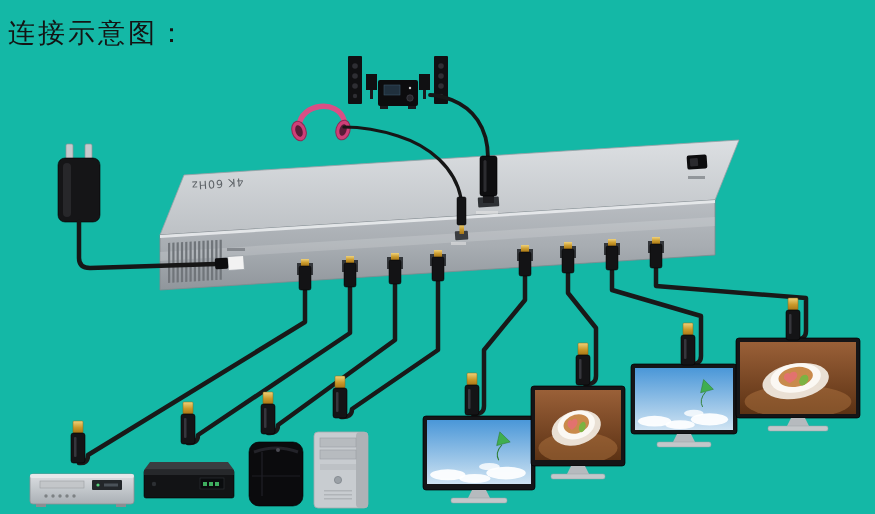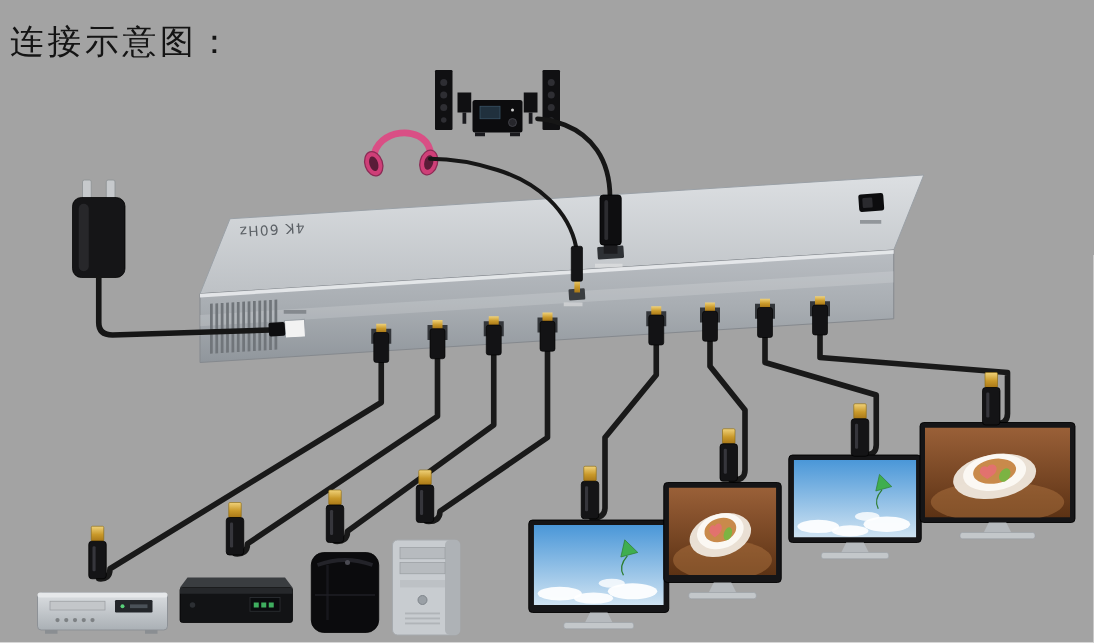--- a/index.html
+++ b/index.html
@@ -1,16 +1,16 @@
 <!DOCTYPE html>
 <html><head>
 <meta charset="utf-8">
 <style>
   html,body{margin:0;padding:0;background:#ffffff;}
-  .page{position:relative;width:875px;height:514px;background:#a3a3a3;overflow:hidden;
+  .page{position:relative;width:875px;height:514px;background:#14b8a6;overflow:hidden;
         font-family:"DejaVu Serif","Liberation Serif",serif;}
   svg{position:absolute;left:0;top:0;}
   text{user-select:none;}
 </style>
 </head>
 <body>
 
 <div class="page">
 <svg width="875" height="514" viewBox="0 0 875 514">
   <defs>

